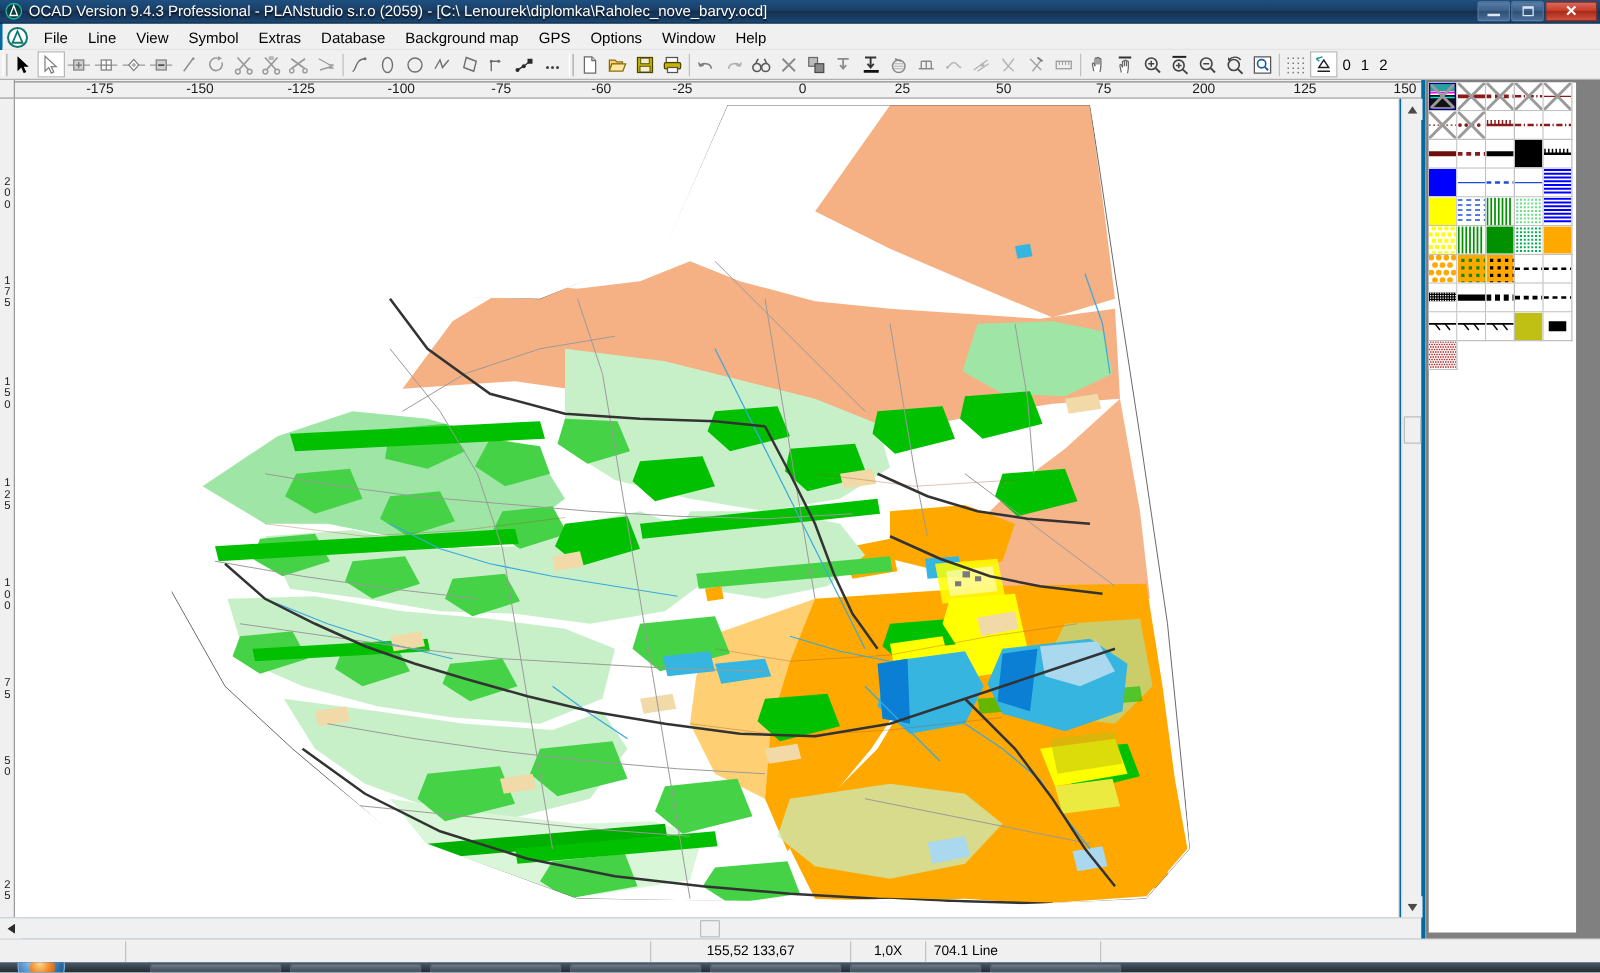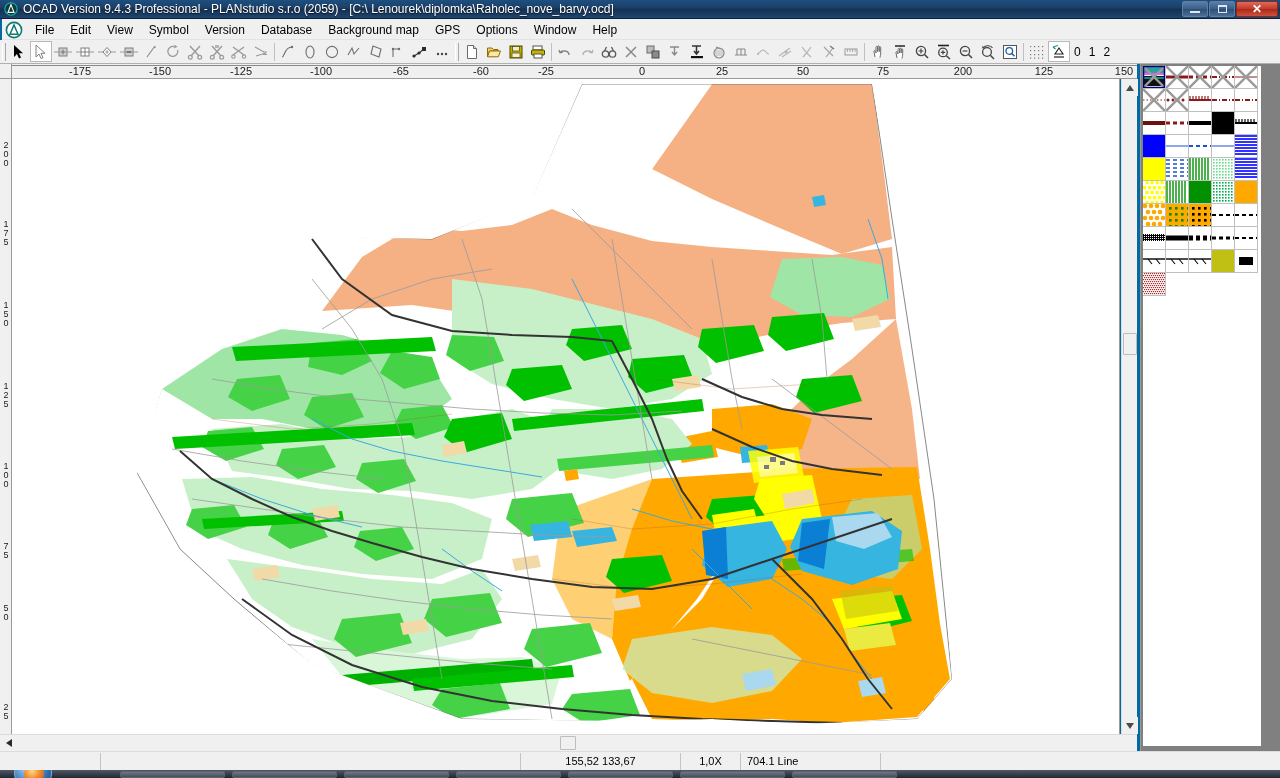--- a/index.html
+++ b/index.html
@@ -257,24 +257,24 @@
   </div>
 
   <div class="menubar">
     <div class="menu-logo">
       <svg width="18" height="18" viewBox="0 0 18 18">
         <circle cx="9" cy="9" r="7.6" fill="#ffffff" stroke="#0e7a72" stroke-width="1.6"></circle>
         <path d="M9 4 L13 13.2 L5 13.2 Z" fill="none" stroke="#0e7a72" stroke-width="1.5"></path>
       </svg>
     </div>
     <div class="menu-item">File</div>
-    <div class="menu-item">Edit</div>
+    <div class="menu-item">Line</div>
     <div class="menu-item">View</div>
     <div class="menu-item">Symbol</div>
-    <div class="menu-item">Version</div>
+    <div class="menu-item">Extras</div>
     <div class="menu-item">Database</div>
     <div class="menu-item">Background map</div>
     <div class="menu-item">GPS</div>
     <div class="menu-item">Options</div>
     <div class="menu-item">Window</div>
     <div class="menu-item">Help</div>
   </div>
 
   <div class="toolbar-row">
 
@@ -607,21 +607,21 @@
     <div class="tb-num">2</div>
   </div>
 
   <div class="ruler-corner"></div>
   <div class="ruler-h">
     <div class="tickline"></div>
     <div class="rlabel" style="left:68px">-175</div>
     <div class="rlabel" style="left:148px">-150</div>
     <div class="rlabel" style="left:229px">-125</div>
     <div class="rlabel" style="left:309px">-100</div>
-    <div class="rlabel" style="left:389px">-65</div>
+    <div class="rlabel" style="left:389px">-75</div>
     <div class="rlabel" style="left:469px">-60</div>
     <div class="rlabel" style="left:534px">-25</div>
     <div class="rlabel" style="left:630px">0</div>
     <div class="rlabel" style="left:710px">25</div>
     <div class="rlabel" style="left:791px">50</div>
     <div class="rlabel" style="left:871px">75</div>
     <div class="rlabel" style="left:951px">200</div>
     <div class="rlabel" style="left:1032px">125</div>
     <div class="rlabel" style="left:1112px">150</div>
   </div>

